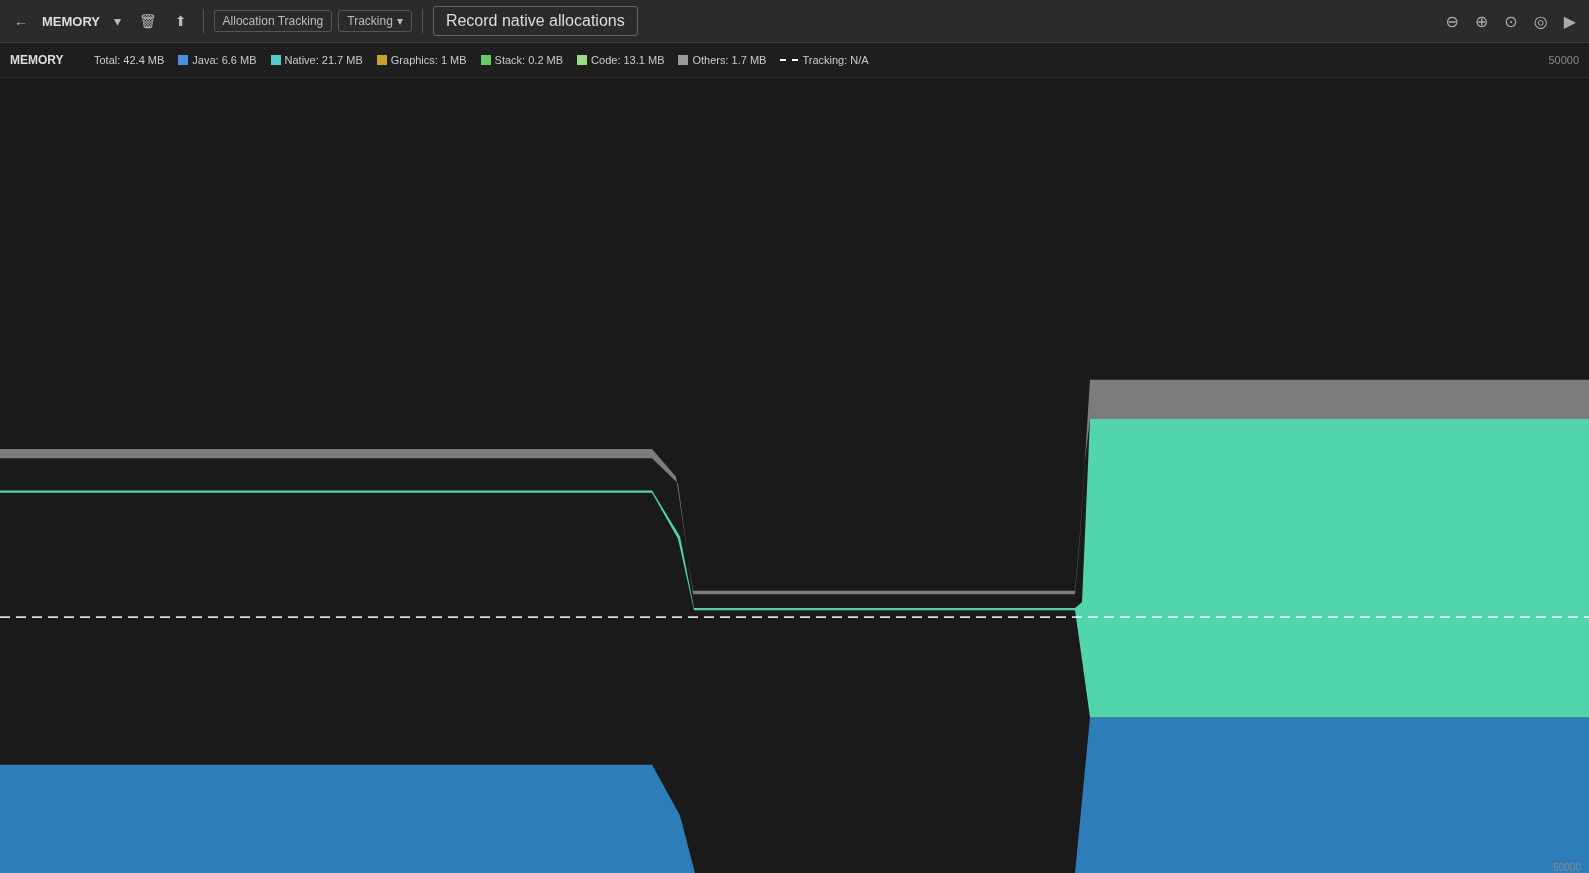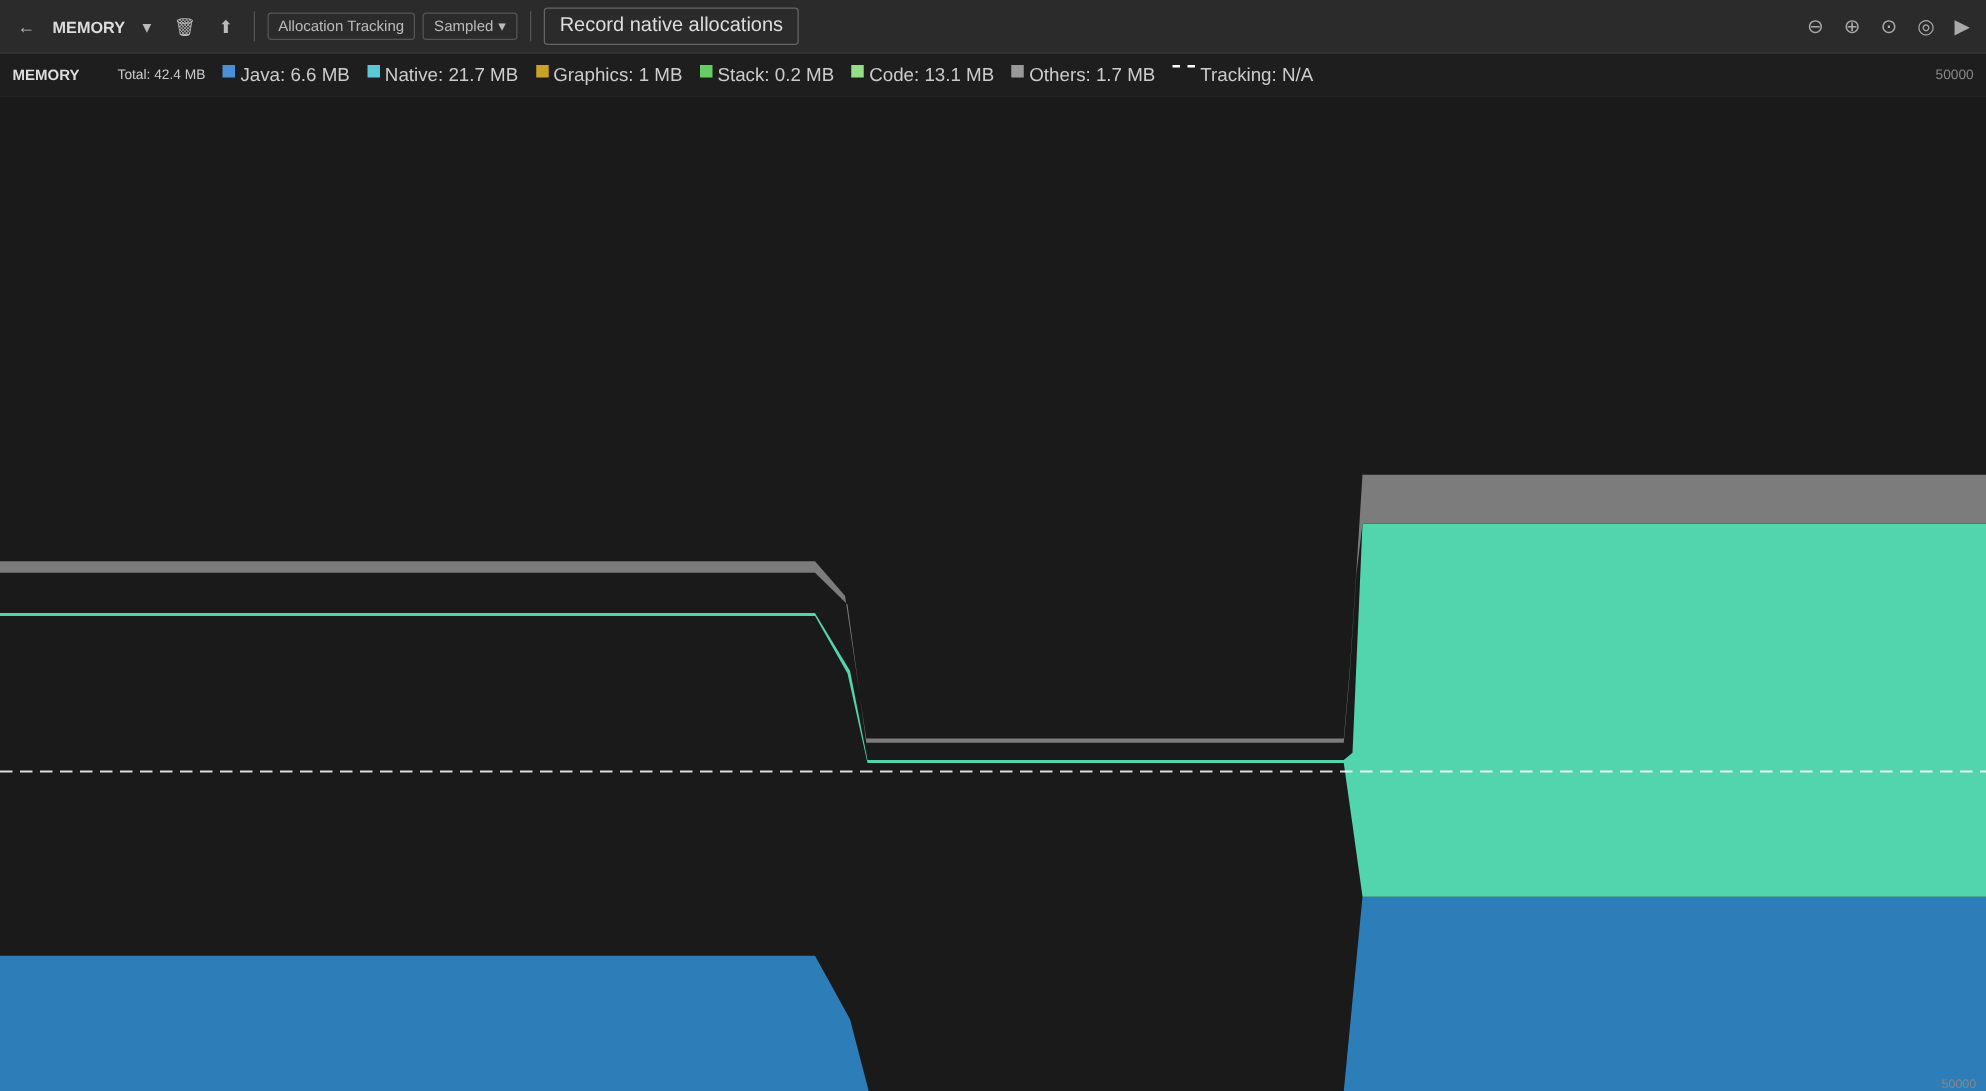--- a/index.html
+++ b/index.html
@@ -153,23 +153,24 @@
       flex-wrap: nowrap;
     }
     .legend-title {
       font-weight: bold;
       font-size: 12px;
       color: #ddd;
       min-width: 70px;
     }
     .legend-item {
       display: flex;
+      align-items: center;
       gap: 4px;
       white-space: nowrap;
-      font-size: 15px;
+      font-size: 11px;
       color: #ccc;
     }
     .legend-box {
       width: 10px;
       height: 10px;
       flex-shrink: 0;
     }
     .legend-dashed {
       width: 18px;
       border-top: 2px dashed #fff;
@@ -252,21 +253,21 @@
       <span>🗑</span>
     </button>
     <button class="toolbar-btn">
       <span>⬆</span>
     </button>
     <div class="separator"></div>
     <button class="dropdown-btn">
       <span>Allocation Tracking</span>
     </button>
     <button class="dropdown-btn">
-      <span>Sampled</span>
+      <span>Tracking</span>
       <span>▾</span>
     </button>
     <div class="separator"></div>
     <button class="record-btn">
       <span>Record native allocations</span>
     </button>
 
     <div class="spacer"></div>
 
     <div class="dots-area" style="position:absolute; left: 180px; top: 50%; transform:translateY(-50%); gap:5px; display:flex; align-items:center;">

